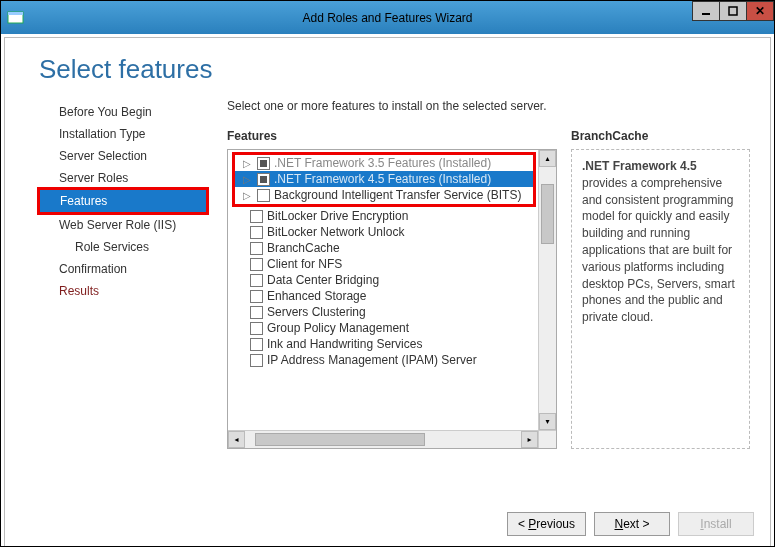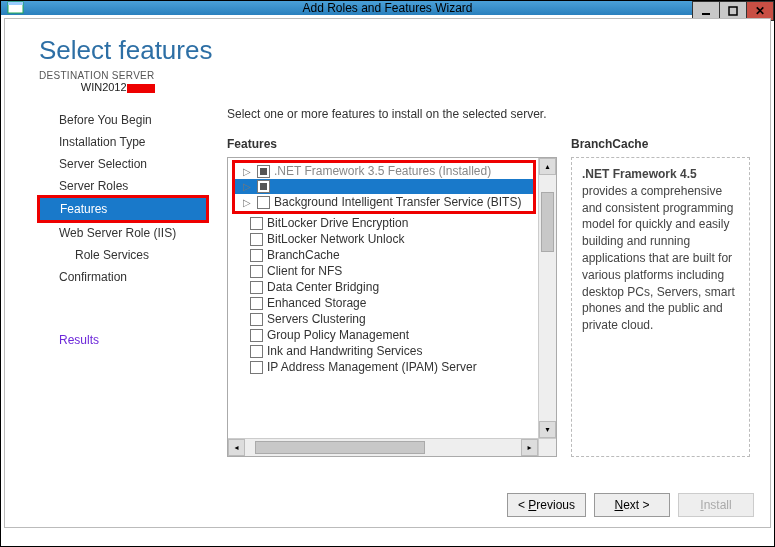--- a/index.html
+++ b/index.html
@@ -6,21 +6,21 @@
   body {
     margin: 0; padding: 0;
     font-family: "Segoe UI", Tahoma, sans-serif;
     font-size: 12px;
     background: #fff;
     width: 775px; height: 547px;
     overflow: hidden;
     border: 1px solid #000;
   }
   .titlebar {
-    height: 14px;
+    height: 33px;
     background: linear-gradient(#4aa0d8, #2a80bd);
     display: flex;
     align-items: center;
     color: #000;
     position: relative;
   }
   .titlebar .icon {
     width: 18px; height: 14px;
     margin: 0 6px;
     display:inline-block;
@@ -62,21 +62,21 @@
     width: 200px; flex-shrink:0;
     padding-top: 2px;
   }
   .nav-item {
     padding: 4px 8px 4px 44px;
     color:#333;
     font-size:12px;
     cursor:default;
     white-space:nowrap;
   }
-  .nav-item.disabled { color:#6d28d9;margin-top:41px;}
+  .nav-item.disabled { color:#7f1d1d;}
   .nav-item.sub { padding-left: 60px;}
   .nav-item.active {
     background:#1979ca; color:#fff;
   }
   .nav-highlight {
     border: 3px solid #e00;
     margin: -2px 6px -1px 22px;
     padding: 0;
   }
   .nav-highlight .nav-item { padding-left: 20px; margin:0;}
@@ -180,24 +180,20 @@
           <rect x="1" y="1" width="8" height="8" fill="none" stroke="#000" stroke-width="1.5"></rect>
         </svg>
       </div>
     <div class="winbtn close">✕</div>
   </div>
 </div>
 
 <div class="page">
   <div class="header-row">
     <div class="page-title">Select features</div>
-    <div class="dest">
-      <div class="lbl">DESTINATION SERVER</div>
-      <div class="srv"><span>WIN2012</span><span class="redact"></span></div>
-    </div>
   </div>
 
   <div class="body">
     <div class="nav" id="nav">
         <div class="nav-item">Before You Begin</div>
         <div class="nav-item">Installation Type</div>
         <div class="nav-item">Server Selection</div>
         <div class="nav-item">Server Roles</div>
         <div class="nav-highlight">
           <div class="nav-item active">Features</div>
@@ -217,20 +213,21 @@
             <div class="feat-scroll" id="featlist">
                 <div class="red-group">
                   <div class="feat-item greyed">
                     <span class="expander">▷</span>
                     <span class="cb partial"></span>
                     <span class="lbl">.NET Framework 3.5 Features (Installed)</span>
                   </div>
                   <div class="feat-item greyed sel">
                     <span class="expander">▷</span>
                     <span class="cb partial"></span>
+                    <span class="lbl">.NET Framework 4.5 Features (Installed)</span>
                   </div>
                   <div class="feat-item">
                     <span class="expander">▷</span>
                     <span class="cb"></span>
                     <span class="lbl">Background Intelligent Transfer Service (BITS)</span>
                   </div>
                 </div>
                 <div class="feat-item">
                   <span class="expander"></span>
                   <span class="cb"></span>

